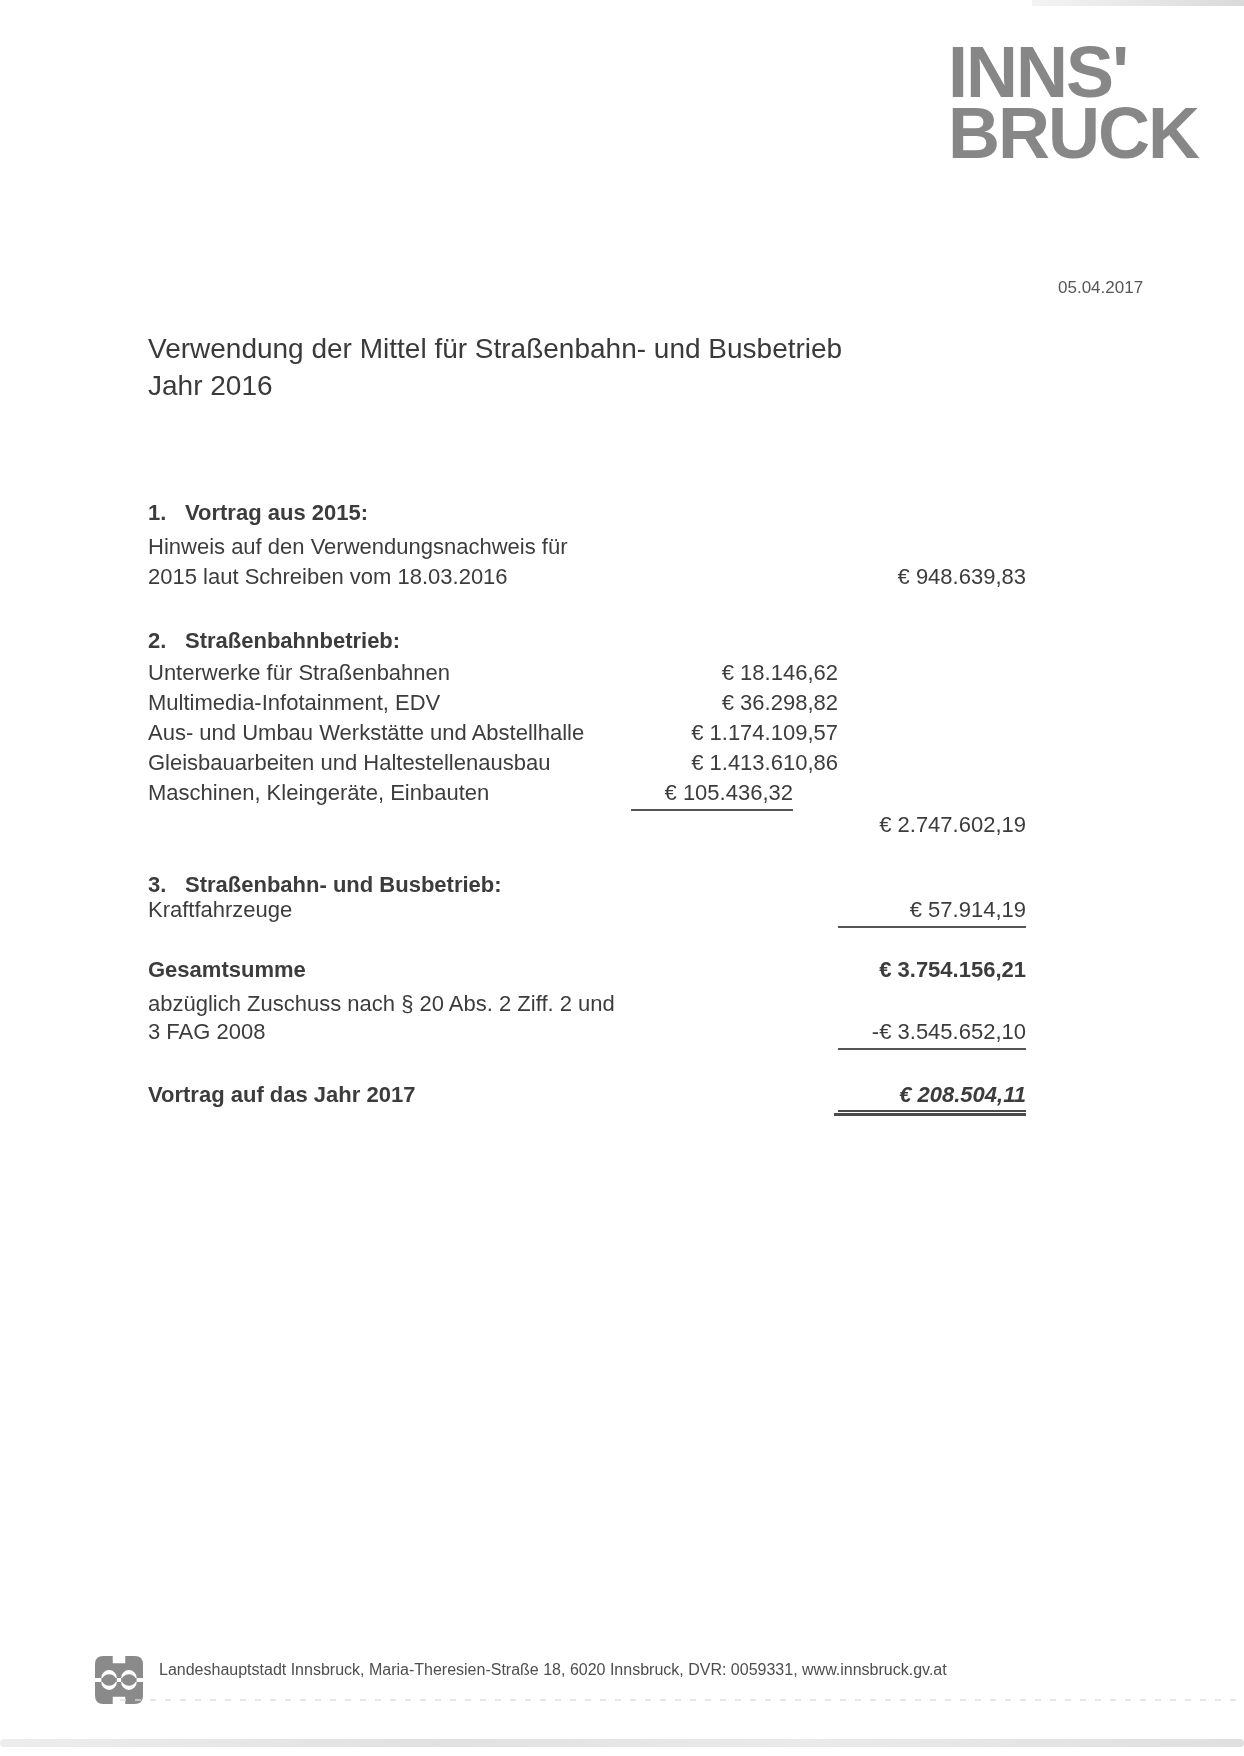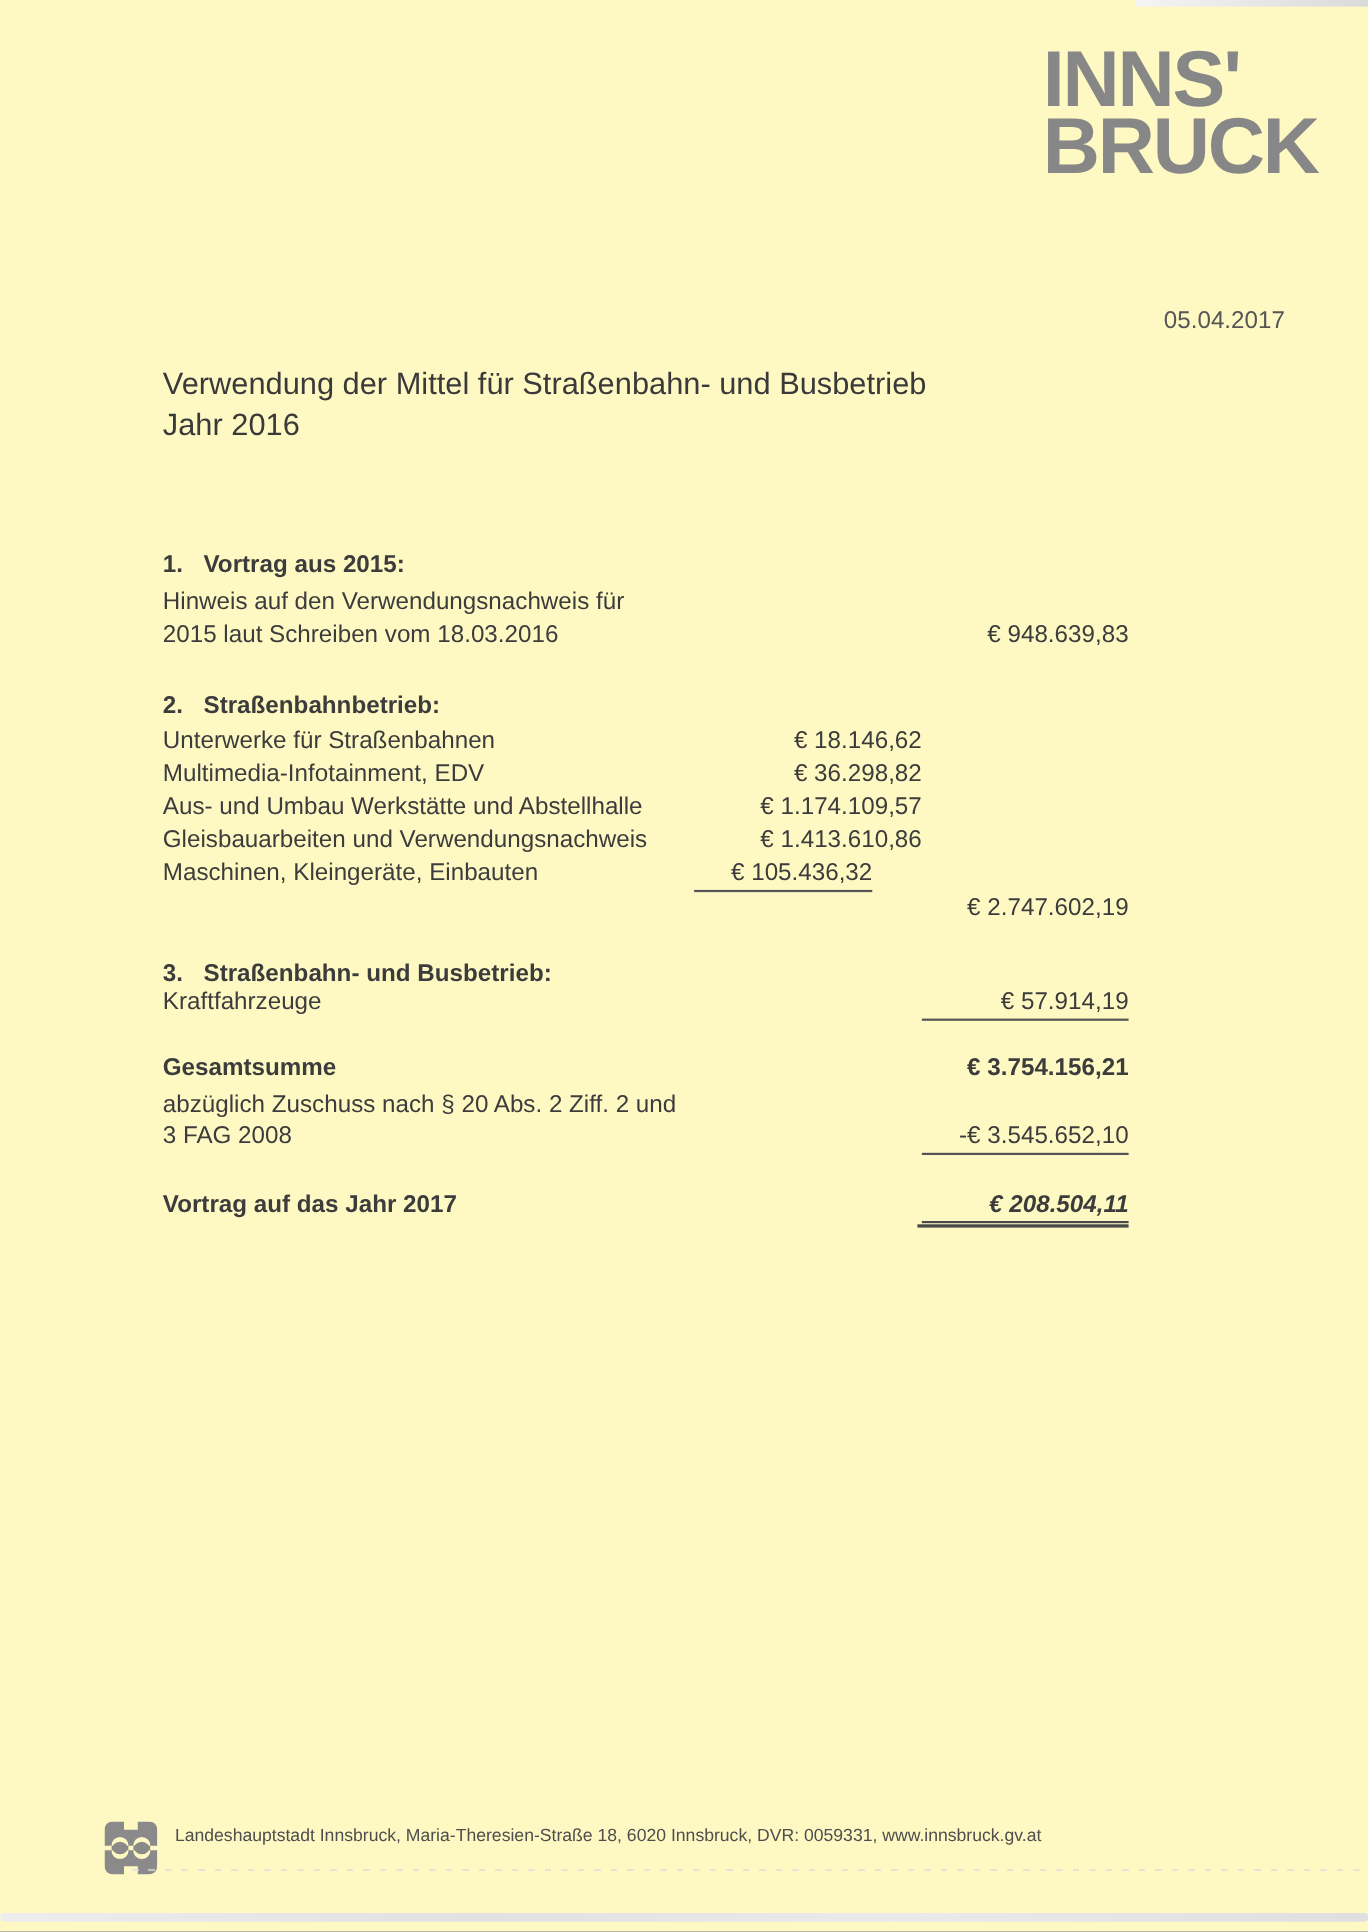--- a/index.html
+++ b/index.html
@@ -1,41 +1,41 @@
 <!DOCTYPE html>
 <html><head>
 <meta charset="utf-8">
 <style>
   html,body { margin:0; padding:0; background:#888; }
   .page {
     position:relative;
     width:1244px; height:1756px;
     margin:0 auto;
-    background:#fef9c3;
+    background:#ffffff;
     font-family:"Liberation Sans","DejaVu Sans",sans-serif;
     color:#3c3c3c;
     overflow:hidden;
   }
   
   .artifact-top    { position:absolute; top:0; left:1032px; width:212px; height:6px;
                      background:linear-gradient(to right,#f4f4f4,#dadada); }
   .artifact-dots   { position:absolute; top:1699px; left:120px; width:1160px; height:2px;
                      background:repeating-linear-gradient(to right,#dcdcdc 0 6px,transparent 6px 15px);
                      opacity:.7; }
   .artifact-bottom { position:absolute; top:1739px; left:0; width:1244px; height:8px;
                      background:linear-gradient(to right,#ededed 0%,#e1e1e1 35%,#eaeaea 65%,#dfdfdf 100%);
                      border-radius:4px; }
   
   .brand {
     position:absolute; left:948px; top:42px;
     font-weight:bold; font-size:72px; line-height:61px;
     letter-spacing:-2px; color:#878787;
   }
   
-  .doc-date { position:absolute; left:1058px; top:278px; font-size:22px; color:#565656; }
+  .doc-date { position:absolute; left:1058px; top:278px; font-size:17px; color:#565656; }
   
   .doc-title { position:absolute; left:148px; top:330px; font-size:28px; line-height:37px; color:#3a3a3a; }
   
   .row {
     position:absolute; left:148px; width:878px;
     display:grid; grid-template-columns:1fr 162px 188px;
     font-size:22px; line-height:26px; white-space:nowrap;
   }
   .amt { text-align:right; }
   .bold { font-weight:bold; }
@@ -114,21 +114,21 @@
     <div>Multimedia-Infotainment, EDV</div>
     <div class="amt">€ 36.298,82</div>
     <div class="amt"></div>
   </div>
   <div class="row r-s2-i2">
     <div>Aus- und Umbau Werkstätte und Abstellhalle</div>
     <div class="amt">€ 1.174.109,57</div>
     <div class="amt"></div>
   </div>
   <div class="row r-s2-i3">
-    <div>Gleisbauarbeiten und Verwendungsnachweis</div>
+    <div>Gleisbauarbeiten und Haltestellenausbau</div>
     <div class="amt">€ 1.413.610,86</div>
     <div class="amt"></div>
   </div>
   <div class="row r-s2-i4">
     <div>Maschinen, Kleingeräte, Einbauten</div>
     <div class="amt ul">€ 105.436,32</div>
     <div class="amt"></div>
   </div>
   <div class="row r-s2-subtotal">
     <div></div>

